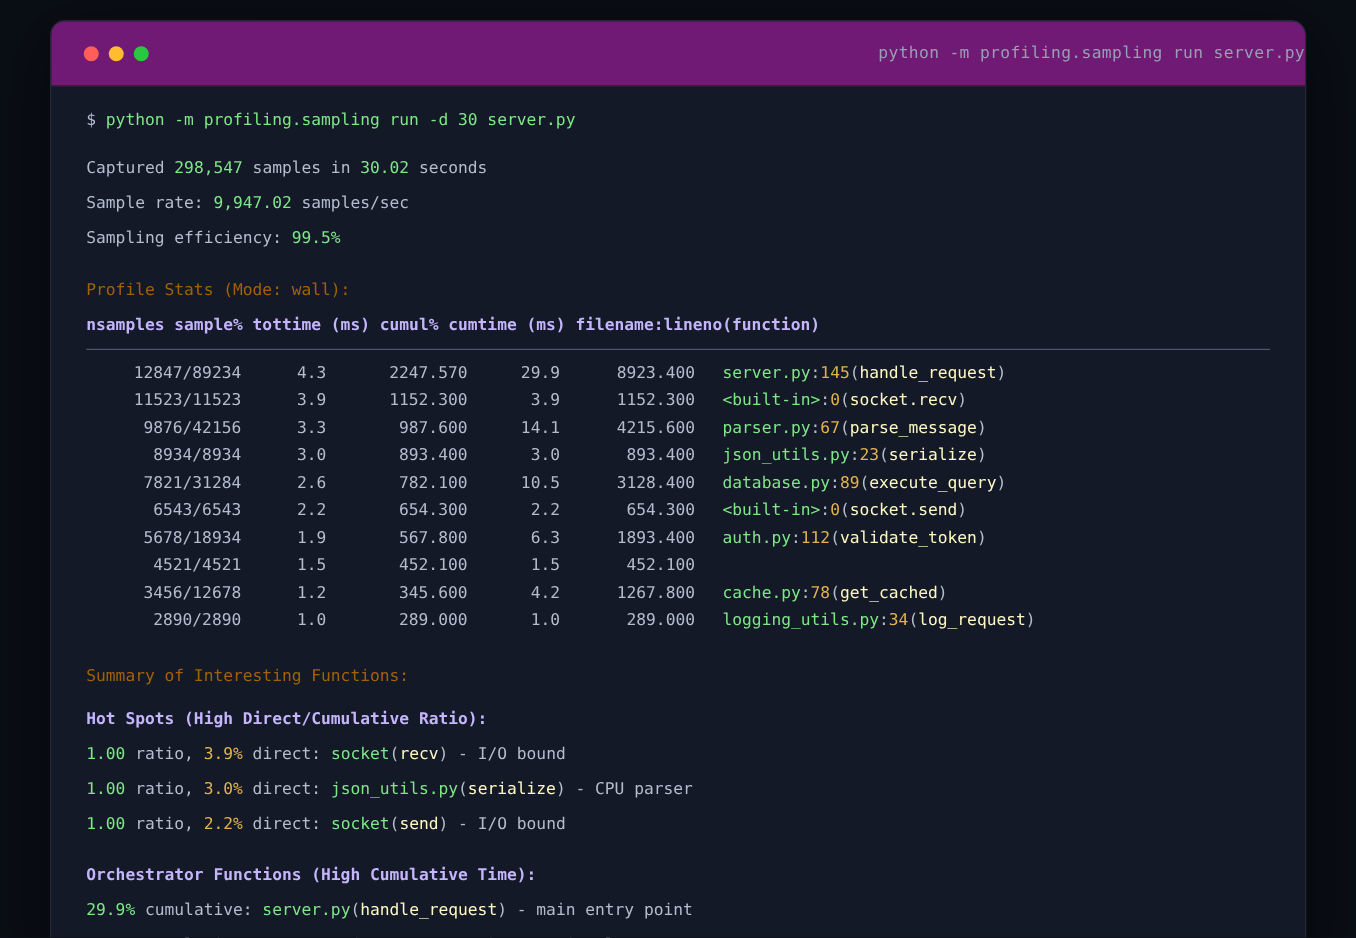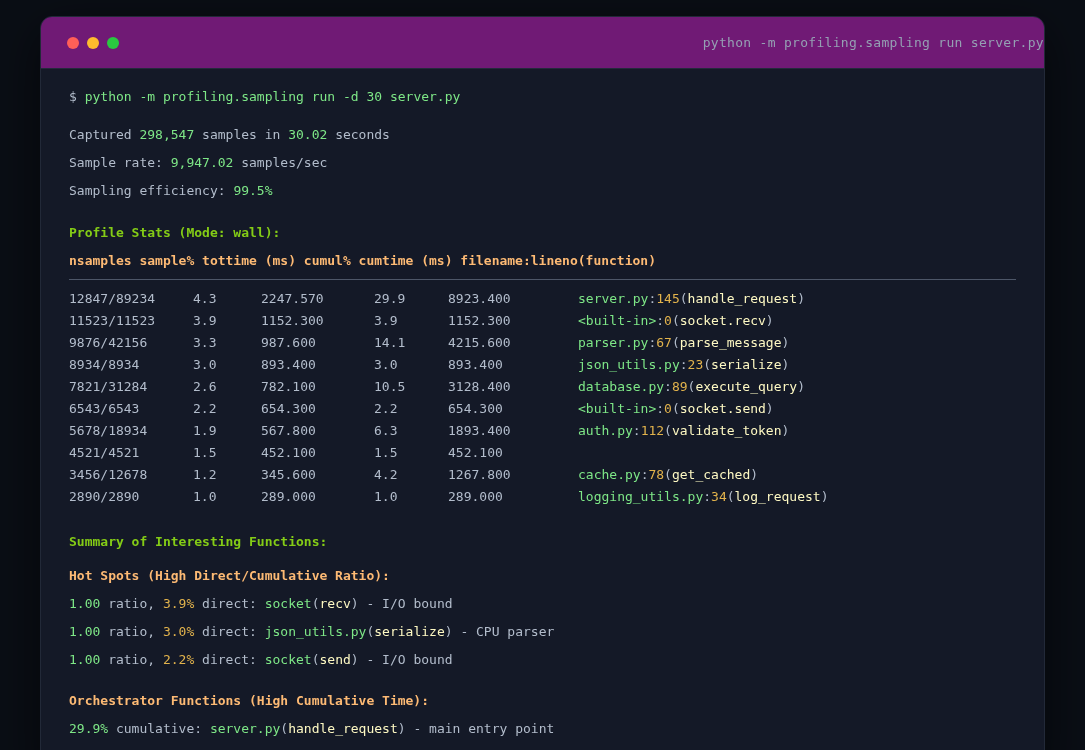--- a/index.html
+++ b/index.html
@@ -9,26 +9,26 @@
   .titlebar{position:relative;height:52px;background:#701a75;border-bottom:1px solid #232a3b;display:flex;align-items:center;justify-content:flex-end}
   .lights{position:absolute;left:26px;top:50%;transform:translateY(-50%);display:flex;gap:8px}
   .light{width:12px;height:12px;border-radius:50%;display:inline-block}
   .light-red{background:#ff5f57}
   .light-yellow{background:#febc2e}
   .light-green{background:#2ac840}
   .title{font-size:13px;color:#95a0b3;letter-spacing:.3px}
   .content{padding:14px 28px 0;font-size:13px;color:#b3bdcc}
   .line{line-height:28px;white-space:pre}
   .mt6{margin-top:6px}.mt10{margin-top:10px}.mt13{margin-top:13px}.mt14{margin-top:14px}.mt20{margin-top:20px}
-  .head-blue{color:#84cc16;font-weight:bold}
-  .bold-bright{color:#fdba74;font-weight:bold}
+  .head-blue{color:#a16207;font-weight:normal}
+  .bold-bright{color:#c4b5fd;font-weight:bold}
   .divider{border-top:1px solid #4d5668;margin:4px 0 8px}
   .table{margin-bottom:2px}
   .trow{display:grid;grid-template-columns:124px 68px 113px 74px 108px 1fr;line-height:22px}
-  .tcell{text-align:left;white-space:pre}
+  .tcell{text-align:right;white-space:pre}
   .tcell.loc{text-align:left;padding-left:22px}
   .c-green{color:#7ee787}
   .c-yellow{color:#e2b34c}
   .c-cyan{color:#fef9c3}
 </style>
 </head>
 <body>
 
 <div class="screen">
   <div class="window">

